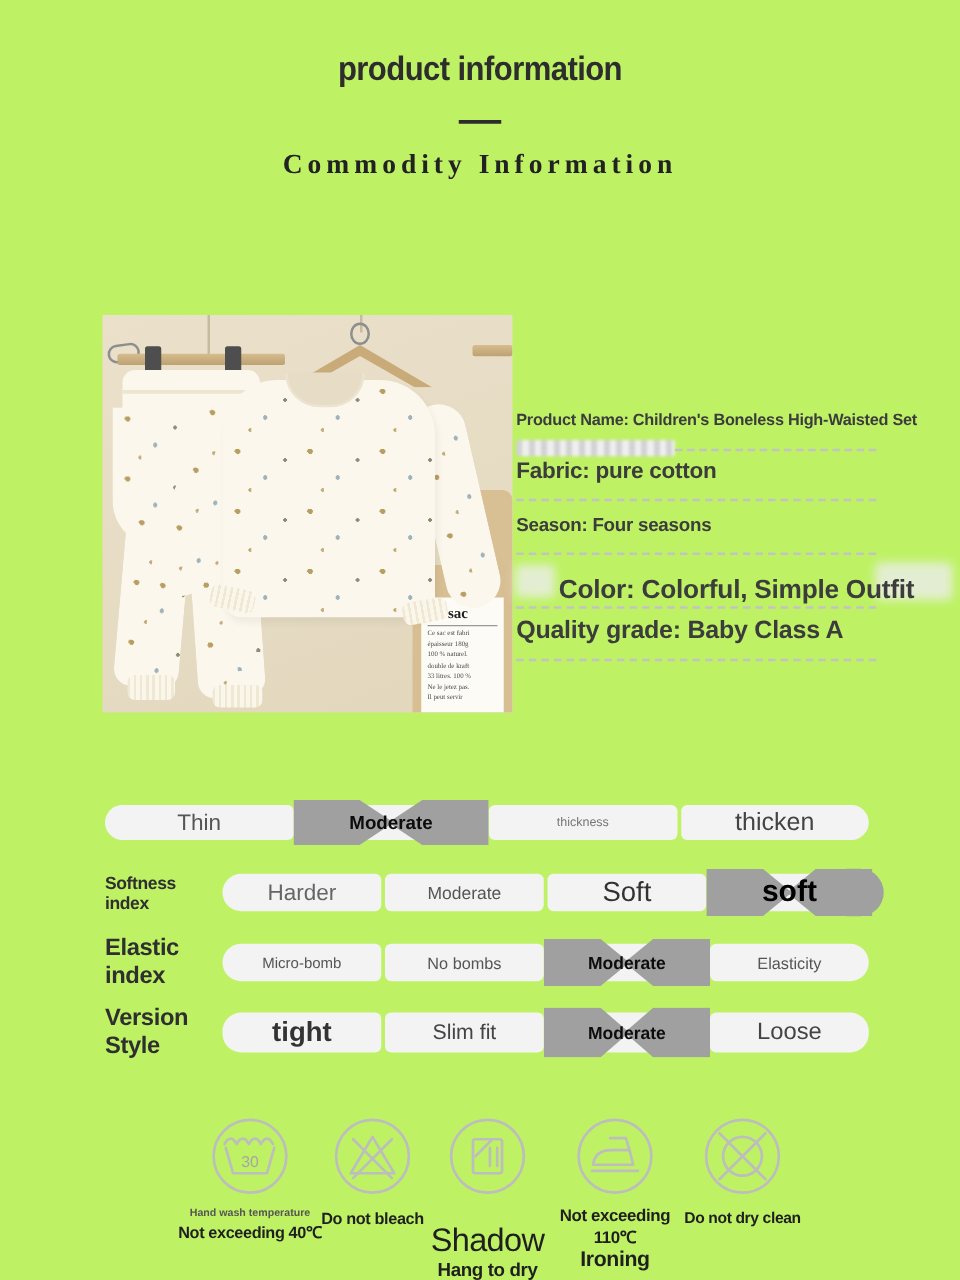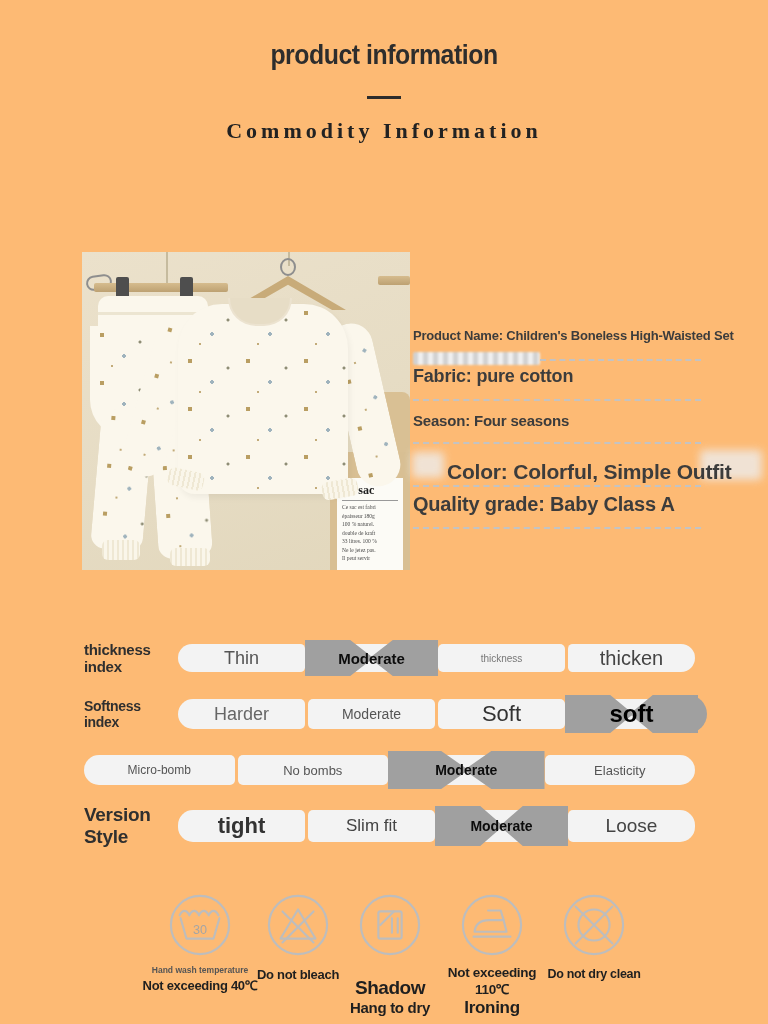--- a/index.html
+++ b/index.html
@@ -1,17 +1,17 @@
 <!DOCTYPE html>
 <html><head>
 <meta charset="utf-8">
 <style>
   * { box-sizing: border-box; margin: 0; padding: 0; }
   html,body { background:#ffffff; }
-  .page { position:relative; width:768px; height:1024px; background:#fdba74; overflow:hidden;
+  .page { position:relative; width:768px; height:1024px; background:#bef264; overflow:hidden;
           font-family:"Liberation Sans", sans-serif; color:#333; }
 
   
   .hdr-title { position:absolute; top:40px; left:0; width:768px; text-align:center;
                font-size:27px; font-weight:700; color:#2d2d2d; letter-spacing:-0.5px;
                transform:scaleX(0.92); }
   .hdr-dash { position:absolute; top:96px; left:367px; width:34px; height:3px; background:#2c2c2c; }
   .hdr-sub { position:absolute; top:118px; left:0; width:768px; text-align:center;
              font-family:cursive; font-size:22px; font-weight:600; color:#222;
              letter-spacing:4px; }
@@ -82,21 +82,21 @@
   .o-r3c0{font-size:22px;font-weight:700;color:#333;} .o-r3c1{font-size:17px;color:#444;}
   .o-r3c2{font-size:14px;font-weight:700;color:#0c0c0c;} .o-r3c3{font-size:19px;color:#444;}
 
   
   .care-col { position:absolute; top:893px; text-align:center; }
   .cc-0{left:140px;width:120px;} .cc-1{left:250px;width:96px;} .cc-2{left:338px;width:104px;}
   .cc-3{left:432px;width:120px;} .cc-4{left:540px;width:108px;}
   .care-col svg { display:block; margin:0 auto 8px auto; }
   .cl-tiny { font-size:8.5px; font-weight:600; color:#555; margin-top:2px; }
   .cl-bold { font-size:13px; font-weight:700; color:#1f1f1f; margin-top:1px; letter-spacing:-0.3px; }
-  .cl-big  { font-size:19px; font-weight:700; color:#1f1f1f; margin-top:20px; letter-spacing:-0.5px;}
+  .cl-big  { font-size:26px; font-weight:400; color:#1f1f1f; margin-top:20px; letter-spacing:-0.5px;}
   .cl-mid  { font-size:15px; font-weight:700; color:#1f1f1f; letter-spacing:-0.3px; }
 </style>
 </head>
 <body>
 
 <div class="page">
 
   <div class="hdr-title">product information</div>
   <div class="hdr-dash"></div>
   <div class="hdr-sub">Commodity Information</div>
@@ -154,21 +154,20 @@
   <div class="spec spec-2">Season: Four seasons</div>
   <div class="sep sep-2"></div>
   <div class="wm" style="left:412px;top:452px;width:32px;height:26px;"></div>
   <div class="wm" style="left:700px;top:450px;width:62px;height:30px;"></div>
   <div class="spec spec-3">Color: Colorful, Simple Outfit</div>
   <div class="sep sep-3"></div>
   <div class="spec spec-4">Quality grade: Baby Class A</div>
   <div class="sep sep-4"></div>
 
   <div class="idx-row idx-0">
-    <div class="idx-label">thickness index</div>
     <div class="bar">
       <div class="cell">
           <span class="o-r0c0">Thin</span>
         </div>
       <div class="cell">
           <div class="marker"></div>
           <span class="o-r0c1">Moderate</span>
         </div>
       <div class="cell">
           <span class="o-r0c2">thickness</span>
@@ -193,20 +192,21 @@
         </div>
       <div class="cell">
           <div class="marker"></div>
           <div class="marker-cap"></div>
           <span class="o-r1c3">soft</span>
         </div>
     </div>
   </div>
 
   <div class="idx-row idx-2">
+    <div class="idx-label">Elastic index</div>
     <div class="bar">
       <div class="cell">
           <span class="o-r2c1">Micro-bomb</span>
         </div>
       <div class="cell">
           <span class="o-r2c0">No bombs</span>
         </div>
       <div class="cell">
           <div class="marker"></div>
           <span class="o-r2c2">Moderate</span>

